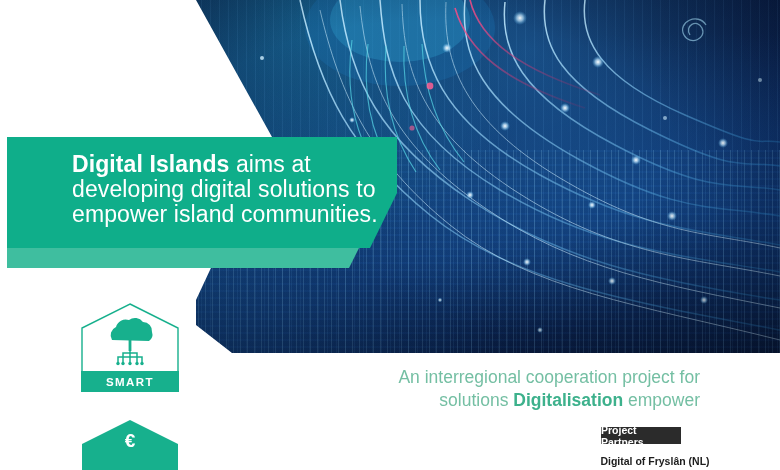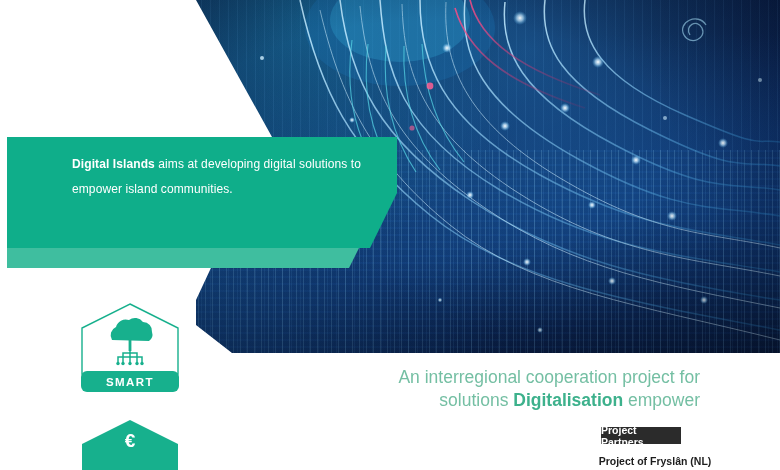--- a/index.html
+++ b/index.html
@@ -54,38 +54,38 @@
   }
 
   
   .banner{
     position:absolute;left:7px;top:137px;width:390px;height:111px;
     background:#0FAE8A;
     clip-path:polygon(0 0, 390px 0, 390px 56px, 363px 111px, 0 111px);
   }
   .banner-text{
     position:absolute;left:72px;top:152px;width:340px;
-    color:#ffffff;font-size:12px;line-height:25px;letter-spacing:.1px;
+    color:#ffffff;font-size:23px;line-height:25px;letter-spacing:.1px;
   }
   .banner-text b{font-weight:bold;}
   .banner-strip{
     position:absolute;left:7px;top:248px;width:352px;height:20px;
     background:#3FBE9F;
     clip-path:polygon(0 0, 352px 0, 342px 20px, 0 20px);
   }
 
   
   .hex-outline{
     position:absolute;left:78px;top:302px;width:104px;height:90px;
   }
   .hex-label{
     position:absolute;left:81px;top:371px;width:98px;height:21px;
     background:#17B08D;color:#ffffff;
     font-size:11.5px;font-weight:bold;letter-spacing:1.4px;
-    display:flex;align-items:center;justify-content:center;border-radius:6px;
+    display:flex;align-items:center;justify-content:center;
   }
   .hex-fill{
     position:absolute;left:78px;top:418px;width:104px;height:84px;
   }
   .hex-euro{
     position:absolute;left:78px;top:430px;width:104px;
     text-align:center;color:#ffffff;font-size:19px;font-weight:bold;
   }
   .hex-amount{
     position:absolute;left:78px;top:455px;width:104px;
@@ -243,15 +243,15 @@
     <polygon points="52,2 100,26 100,72 52,96 4,72 4,26" fill="#17B08D"></polygon>
   </svg>
   <div class="hex-euro">€</div>
 
   <div class="tagline">
     <span>An interregional cooperation project for</span><br>
     <span>solutions </span><b>Digitalisation</b><span> empower</span>
   </div>
 
   <div class="pp-badge">Project Partners</div>
-  <div class="pp-item">Project of Fryslân (NL)</div>
+  <div class="pp-item">Digital of Fryslân (NL)</div>
 
 </div>
 
 </body></html>

